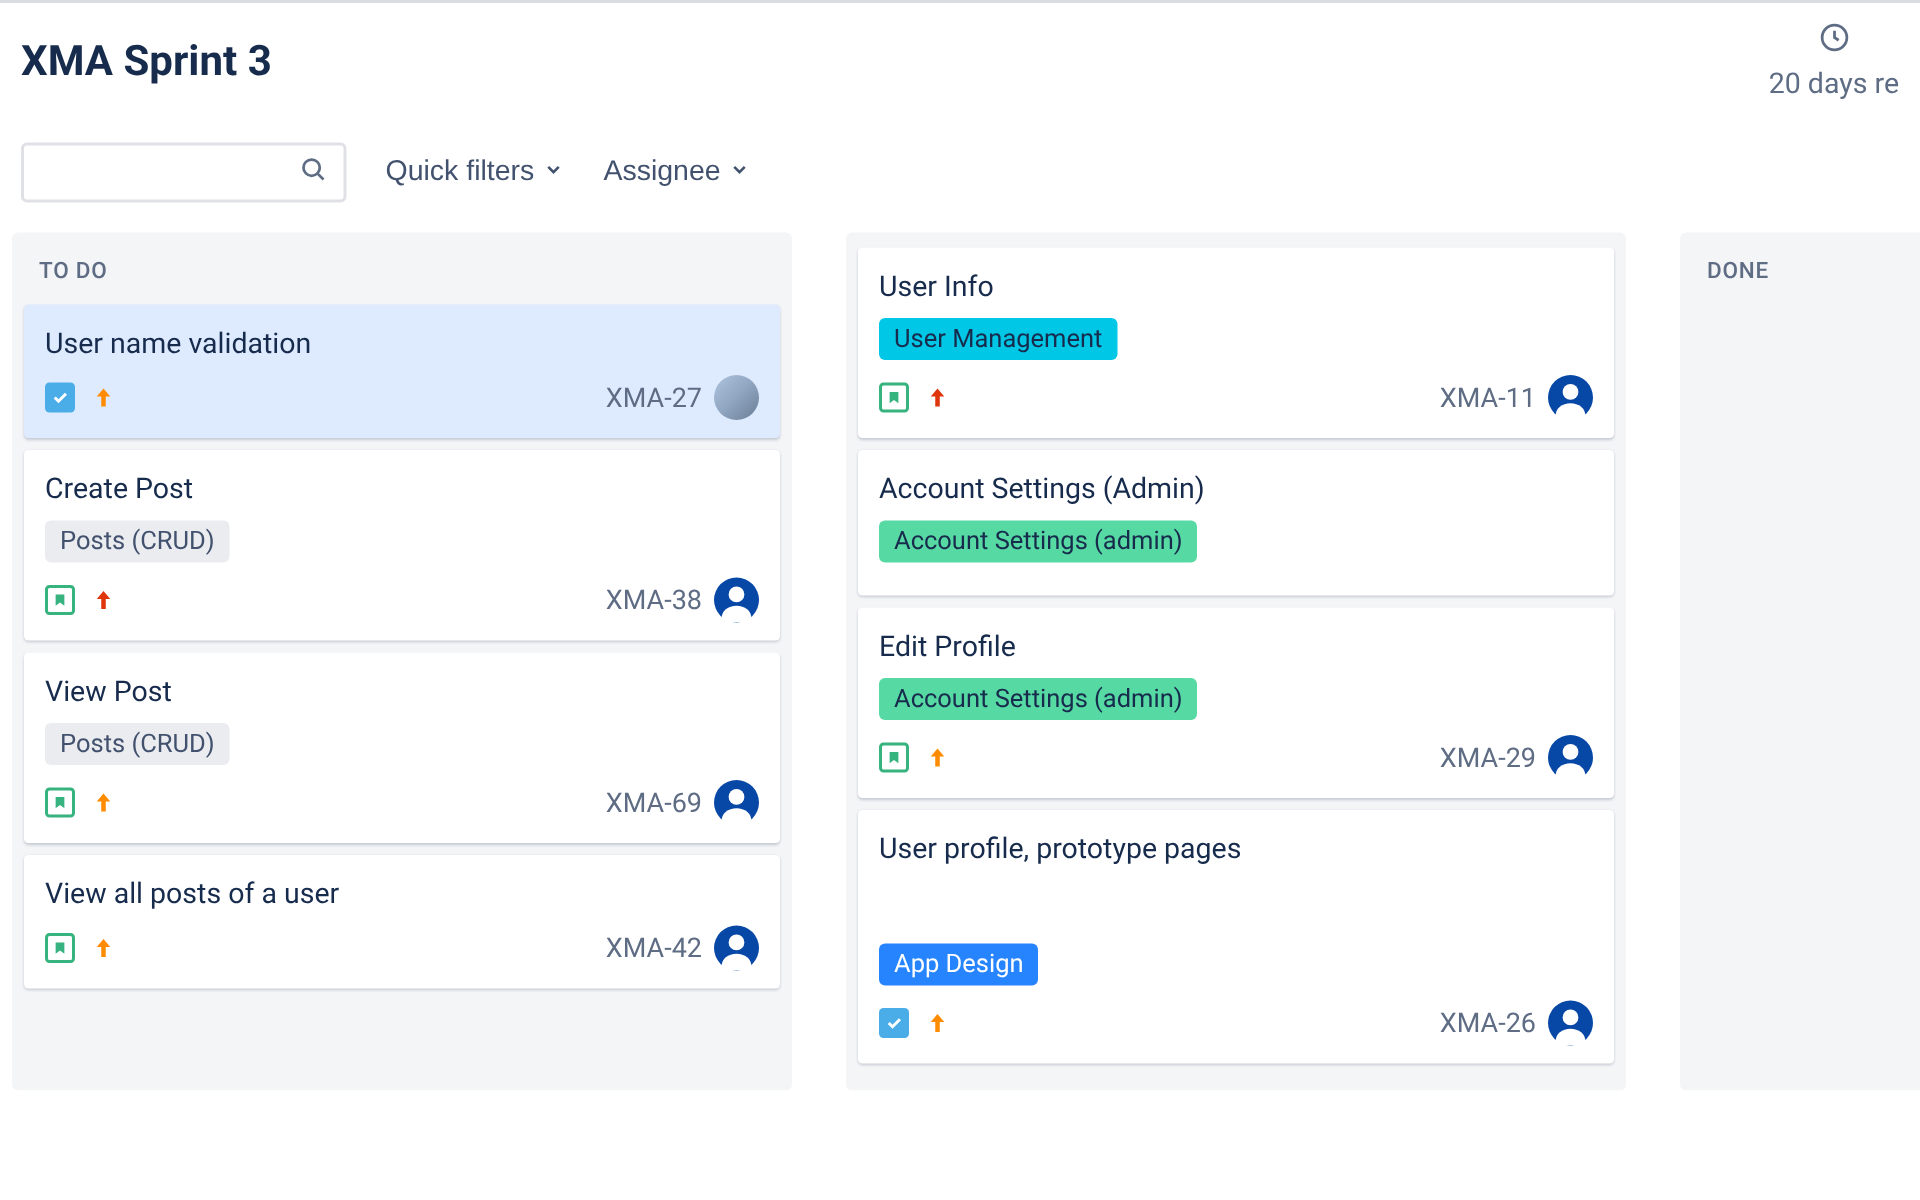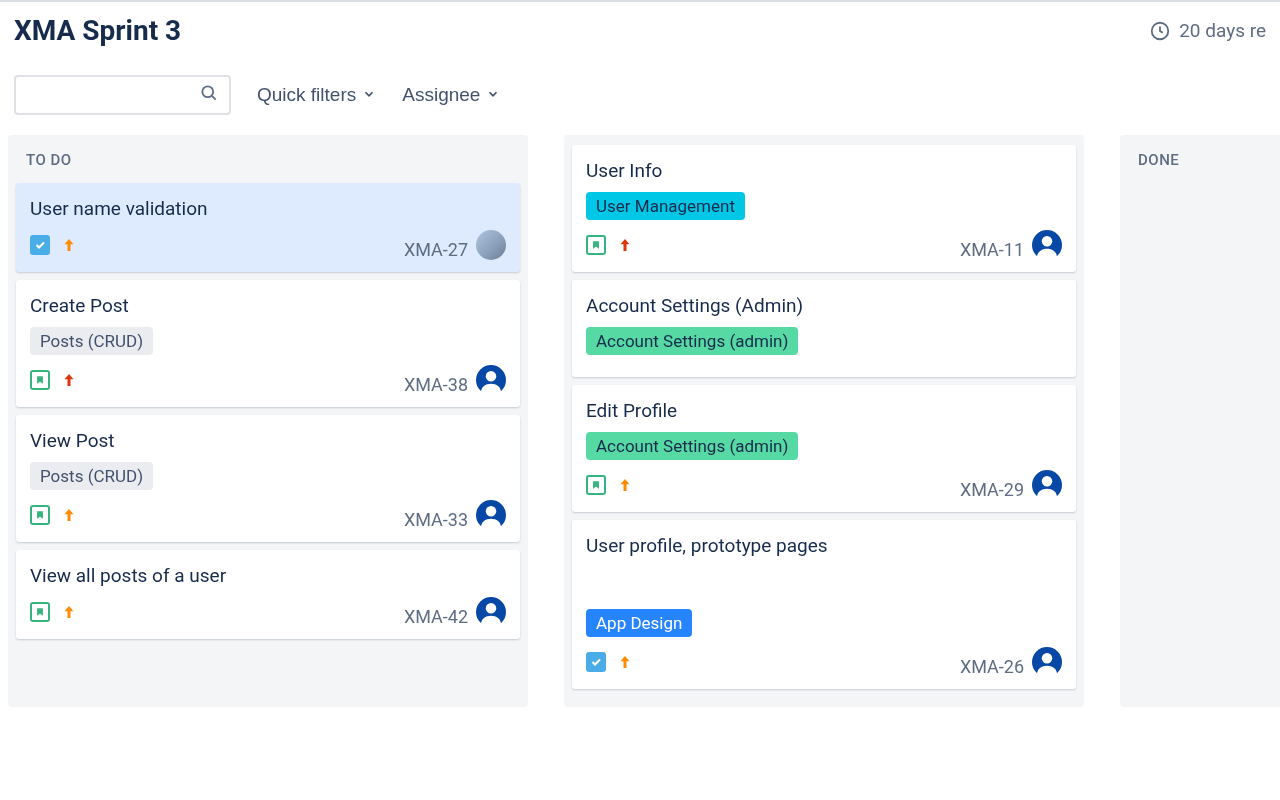--- a/index.html
+++ b/index.html
@@ -20,20 +20,21 @@
     font-size: 28px;
     font-weight: 700;
     color: #172B4D;
   }
   .remaining {
     display: flex;
     align-items: center;
     gap: 8px;
     color: #5E6C84;
     font-size: 19px;
+    flex-direction: column;
   }
   .clock-icon svg { display: block; }
   .toolbar {
     display: flex;
     align-items: center;
     gap: 26px;
     padding: 28px 14px 20px 14px;
   }
   .search-box {
     width: 217px;
@@ -116,21 +117,21 @@
     justify-content: space-between;
     align-items: center;
   }
   .footer-left {
     display: flex;
     align-items: center;
     gap: 10px;
   }
   .footer-right {
     display: flex;
-    align-items: flex-end;
+    align-items: center;
     gap: 8px;
   }
   .issue-key {
     font-size: 18px;
     color: #5E6C84;
   }
   .type-icon {
     width: 20px; height: 20px;
     border-radius: 3px;
     display: flex; align-items: center; justify-content: center;
@@ -260,21 +261,21 @@
                 <path d="M5 3h14v18l-7-5-7 5V3z"></path>
               </svg>
     </span>
           <span class="prio">
     <svg width="18" height="18" viewBox="0 0 24 24" fill="#FF8B00">
                 <path d="M12 4l6 7h-4v9h-4v-9H6l6-7z"></path>
               </svg>
   </span>
         </div>
         <div class="footer-right">
-          <span class="issue-key">XMA-33</span>
+          <span class="issue-key">XMA-69</span>
           <span class="avatar avatar-default">
     <svg width="30" height="30" viewBox="0 0 24 24" fill="#fff">
                 <circle cx="12" cy="9" r="4.2"></circle>
                 <path d="M4 22c0-4.4 3.6-7 8-7s8 2.6 8 7v2H4v-2z"></path>
               </svg>
   </span>
         </div>
       </div></div>
       <div class="card">
       <div class="card-title">View all posts of a user</div>

